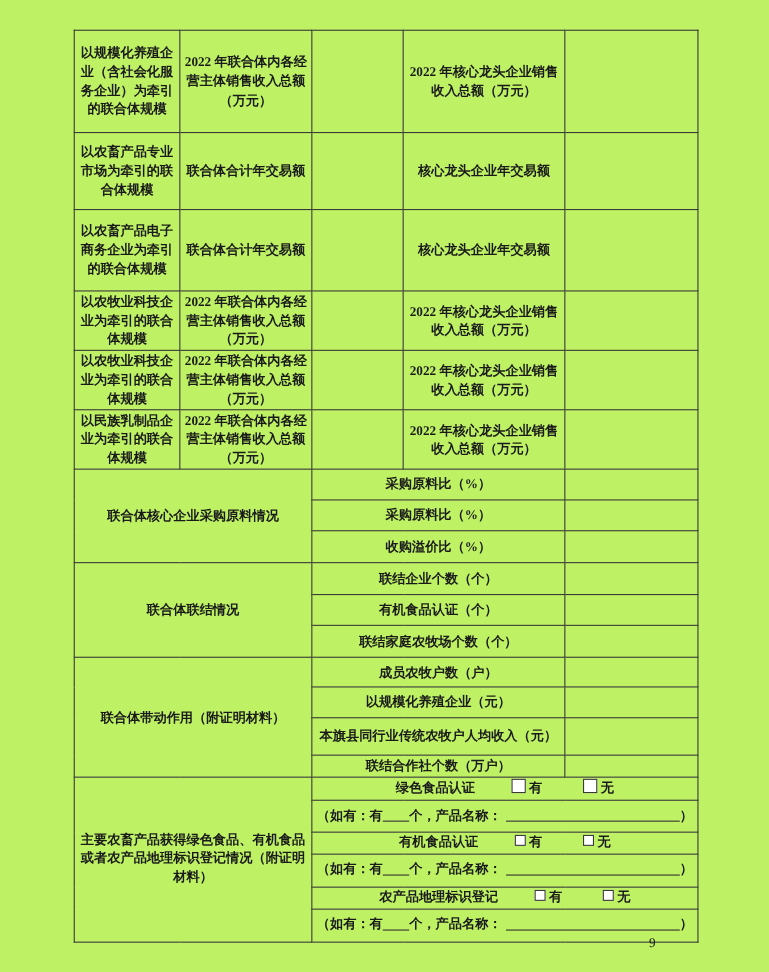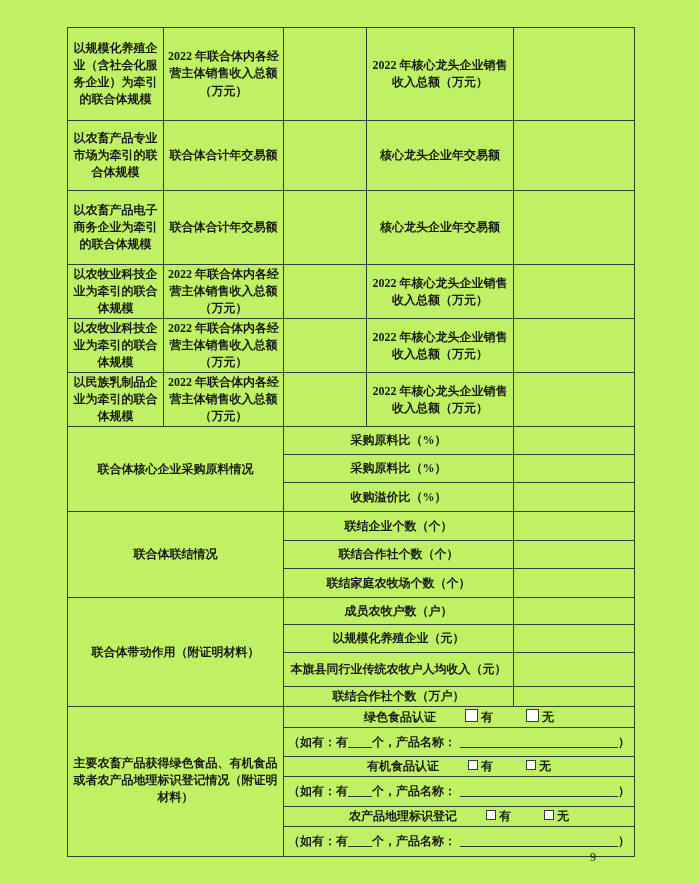--- a/index.html
+++ b/index.html
@@ -40,20 +40,21 @@
   }
   td.cert-label {
     font-weight: bold;
     font-family: Liberation Mono, monospace;
   }
   td.cert-row {
     font-weight: normal;
     text-align: left;
     padding-left: 7px;
     font-size: 12px;
+    font-family: Liberation Mono, monospace;
   }
   .box {
     display: inline-block;
     width: 11px;
     height: 11px;
     border: 1.2px solid #3a3a3a;
     vertical-align: -1px;
     margin-right: 3px;
     background: #fff;
   }
@@ -159,21 +160,21 @@
       <td colspan="2">收购溢价比（%）</td>
       <td></td>
     </tr>
 
     <tr style="height:29px">
       <td rowspan="3" colspan="2">联合体联结情况</td>
       <td colspan="2">联结企业个数（个）</td>
       <td></td>
     </tr>
     <tr style="height:28px">
-      <td colspan="2">联结合作社个数（个）</td>
+      <td colspan="2">有机食品认证（个）</td>
       <td></td>
     </tr>
     <tr style="height:29px">
       <td colspan="2">联结家庭农牧场个数（个）</td>
       <td></td>
     </tr>
 
     <tr style="height:27px">
       <td rowspan="4" colspan="2">联合体带动作用（附证明材料）</td>
       <td colspan="2">成员农牧户数（户）</td>

